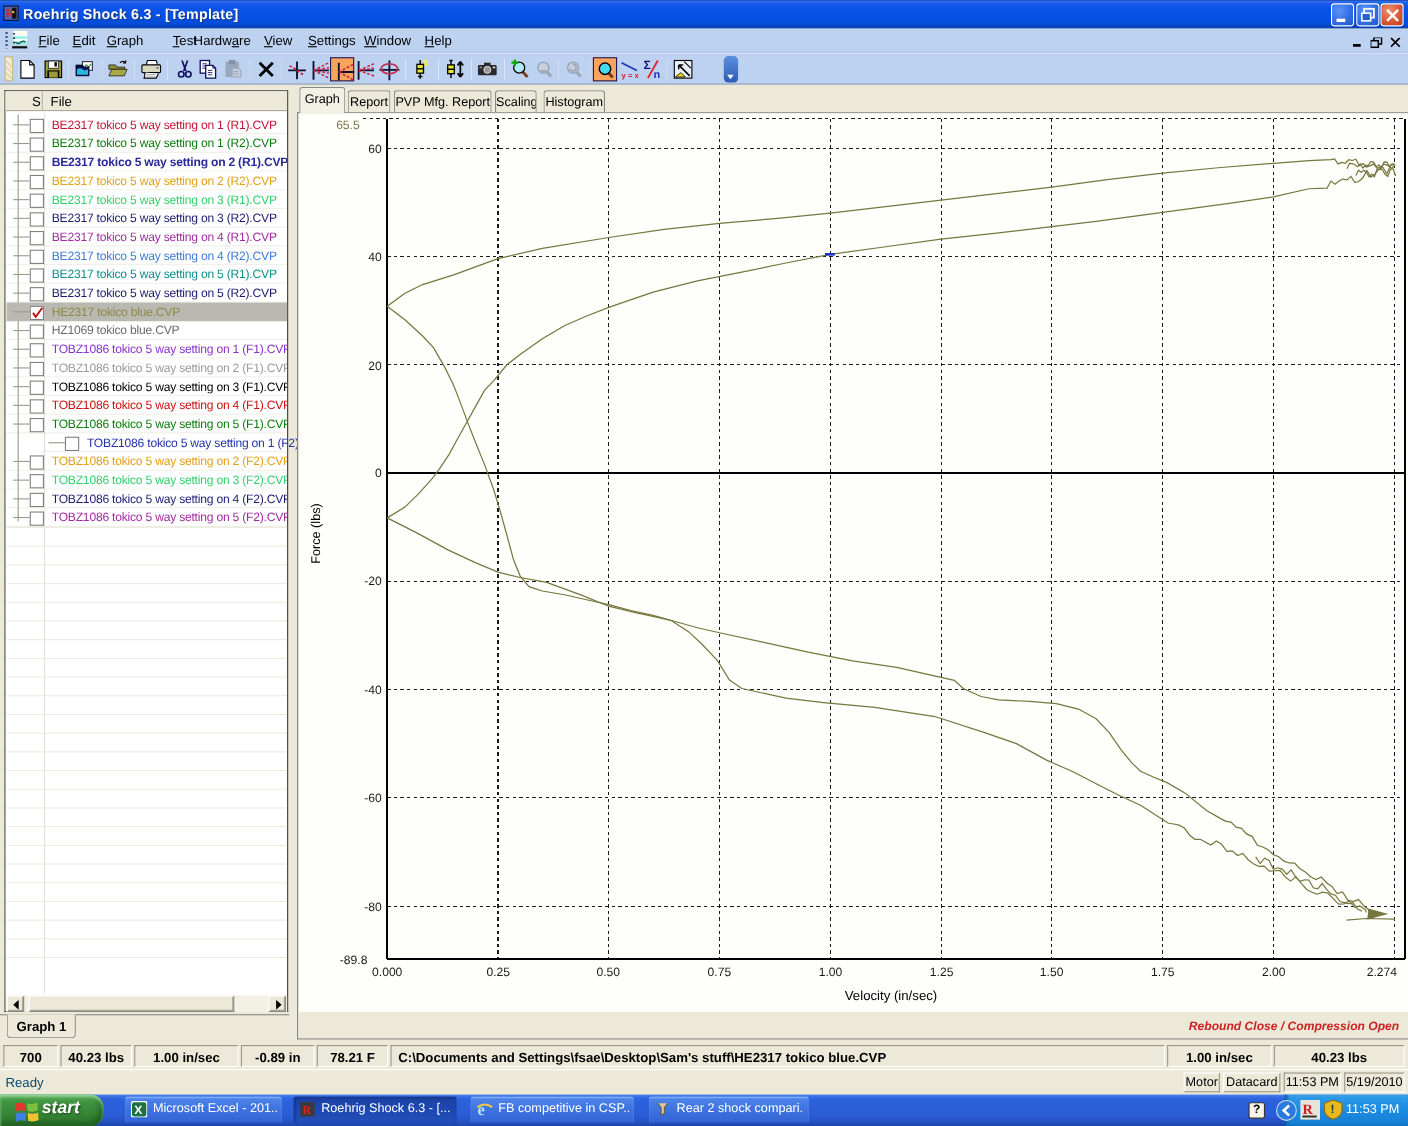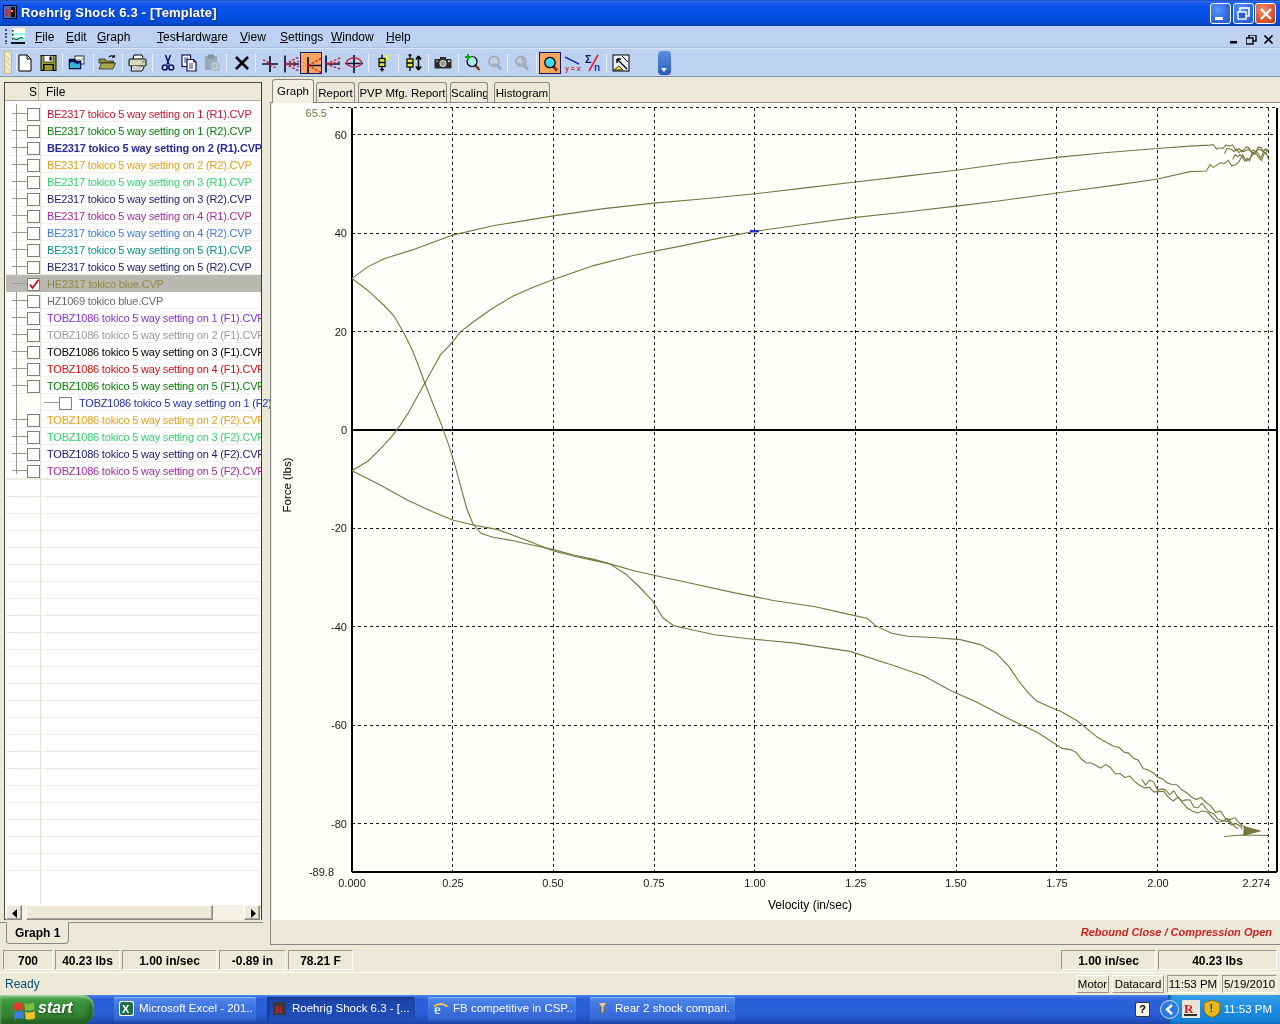--- a/index.html
+++ b/index.html
@@ -616,20 +616,23 @@
       <span>40.23 lbs</span>
     </div>
   <div class="scell" style="left:122px; width:95px;">
       <span>1.00 in/sec</span>
     </div>
   <div class="scell" style="left:219px; width:67px;">
       <span>-0.89 in</span>
     </div>
   <div class="scell" style="left:288px; width:65px;">
       <span>78.21 F</span>
+    </div>
+  <div class="scell path" style="left:355px; width:704px;">
+      <span>C:\Documents and Settings\fsae\Desktop\Sam's stuff\HE2317 tokico blue.CVP</span>
     </div>
   <div class="scell" style="left:1061px; width:95px;">
       <span>1.00 in/sec</span>
     </div>
   <div class="scell" style="left:1158px; width:119px;">
       <span>40.23 lbs</span>
     </div>
 </div>
 
 <div id="sbar2" class="abs">

